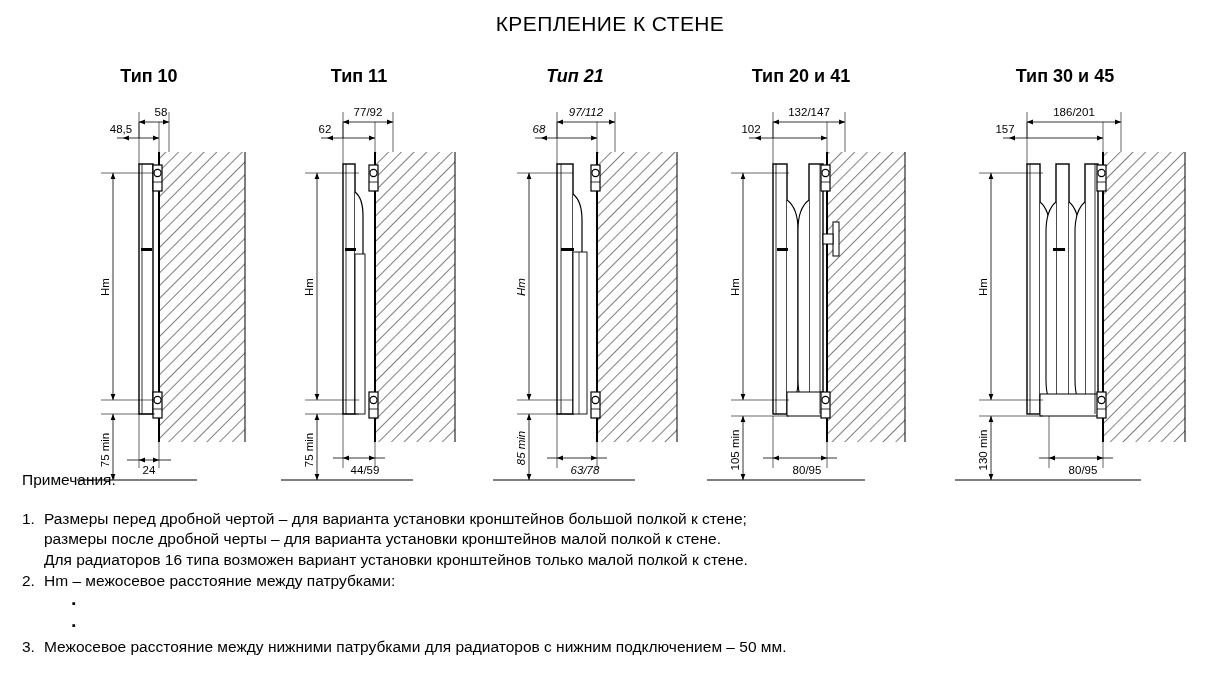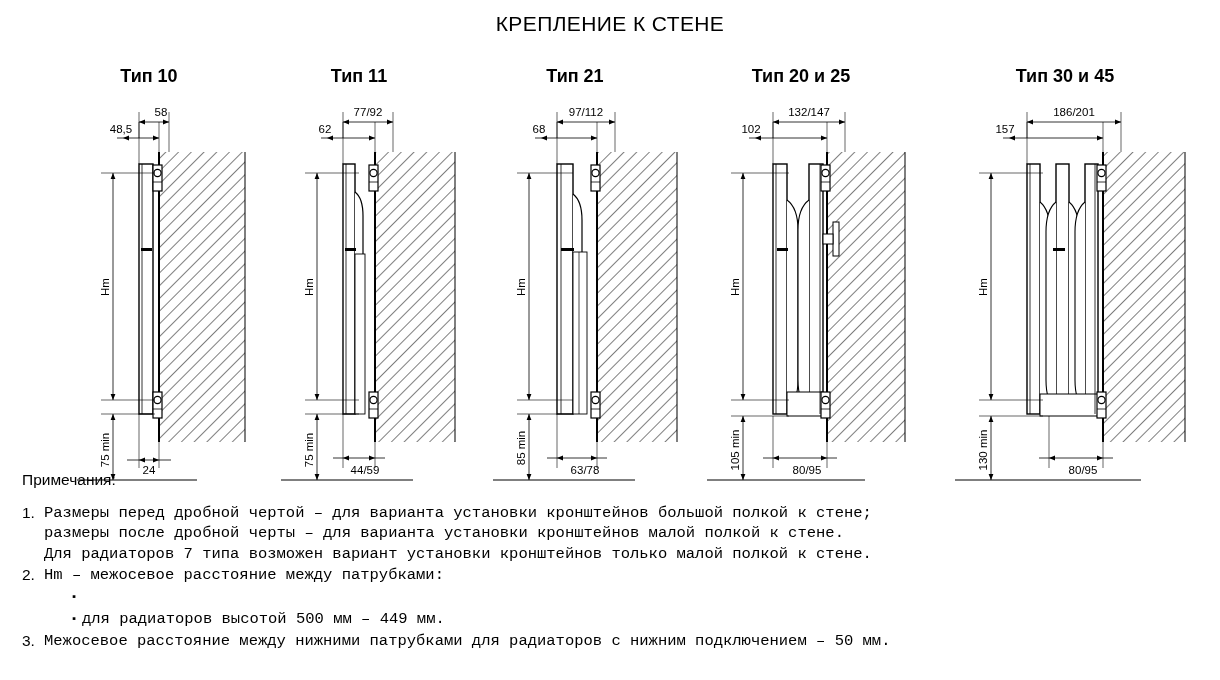--- a/index.html
+++ b/index.html
@@ -24,24 +24,24 @@
   }
   .dwg{position:absolute;top:36px;left:0;width:100%;height:394px;}
   .dwg svg{display:block;}
   .lbl{font-family:"Liberation Sans", sans-serif;font-size:11.5px;fill:#000;}
   .lbl-v{font-family:"Liberation Sans", sans-serif;font-size:11.5px;fill:#000;}
 
   .notes{
     position:absolute;left:22px;top:470px;width:1190px;
     font-size:15.5px;line-height:20.5px;
   }
-  .notes .hdr{margin-bottom:12px;}
+  .notes .hdr{margin-bottom:18px;}
   .nrow{display:flex;margin-top:1px;}
   .nnum{width:22px;flex:0 0 22px;}
-  .ntxt{flex:1;font-family:Liberation Mono, monospace;}
+  .ntxt{flex:1;}
   .sub{margin-left:22px;}
   .subrow{display:flex;align-items:flex-start;margin-top:1px;}
   .bullet{width:16px;flex:0 0 16px;text-align:center;font-size:11px;line-height:21px;}
 </style>
 </head>
 <body>
 
 <div class="title">КРЕПЛЕНИЕ К СТЕНЕ</div>
 
 <div class="panels">
@@ -164,21 +164,21 @@
         <line x1="96" y1="312" x2="96" y2="366" stroke="#000" stroke-width="0.6"></line>
         <line x1="128" y1="340" x2="128" y2="366" stroke="#000" stroke-width="0.6"></line>
         <line x1="86" y1="356" x2="138" y2="356" stroke="#000" stroke-width="0.8"></line>
         <path d="M96,356 l6,-2.4 v4.8 z" fill="#000"></path>
         <path d="M128,356 l-6,-2.4 v4.8 z" fill="#000"></path>
         <text class="lbl" x="118" y="372" text-anchor="middle">44/59</text>
       </svg>
     </div>
   </div>
 
-  <div class="panel" style="left:442px;width:236px;">
+  <div class="panel" style="left:442px;width:236px;font-style:italic;">
     <div class="panel-title">Тип 21</div>
     <div class="dwg">
       <svg viewBox="0 0 236 394" width="236" height="394">
         <defs>
           <pattern id="hatch3" width="9" height="9" patternUnits="userSpaceOnUse" patternTransform="rotate(45)">
             <line x1="0" y1="0" x2="0" y2="9" stroke="#000" stroke-width="1"></line>
           </pattern>
         </defs>
         <rect x="140" y="50" width="80" height="290" fill="url(#hatch3)" stroke="none"></rect>
         <line x1="140" y1="50" x2="140" y2="340" stroke="#000" stroke-width="2"></line>
@@ -228,21 +228,21 @@
         <line x1="140" y1="340" x2="140" y2="366" stroke="#000" stroke-width="0.6"></line>
         <line x1="90" y1="356" x2="150" y2="356" stroke="#000" stroke-width="0.8"></line>
         <path d="M100,356 l6,-2.4 v4.8 z" fill="#000"></path>
         <path d="M140,356 l-6,-2.4 v4.8 z" fill="#000"></path>
         <text class="lbl" x="128" y="372" text-anchor="middle">63/78</text>
       </svg>
     </div>
   </div>
 
   <div class="panel" style="left:660px;width:252px;">
-    <div class="panel-title">Тип 20 и 25</div>
+    <div class="panel-title">Тип 20 и 41</div>
     <div class="dwg">
       <svg viewBox="0 0 252 394" width="252" height="394">
         <defs>
           <pattern id="hatch4" width="9" height="9" patternUnits="userSpaceOnUse" patternTransform="rotate(45)">
             <line x1="0" y1="0" x2="0" y2="9" stroke="#000" stroke-width="1"></line>
           </pattern>
         </defs>
         <rect x="152" y="50" width="78" height="290" fill="url(#hatch4)" stroke="none"></rect>
         <line x1="152" y1="50" x2="152" y2="340" stroke="#000" stroke-width="2"></line>
         <line x1="230" y1="50" x2="230" y2="340" stroke="#000" stroke-width="1"></line>
@@ -373,35 +373,34 @@
 </div>
 
 <div class="notes">
   <div class="hdr">Примечания:</div>
 
   <div class="nrow">
     <div class="nnum">1.</div>
     <div class="ntxt">
       <div>Размеры перед дробной чертой – для варианта установки кронштейнов большой полкой к стене;</div>
       <div>размеры после дробной черты – для варианта установки кронштейнов малой полкой к стене.</div>
-      <div>Для радиаторов 7 типа возможен вариант установки кронштейнов только малой полкой к стене.</div>
+      <div>Для радиаторов 16 типа возможен вариант установки кронштейнов только малой полкой к стене.</div>
     </div>
   </div>
 
   <div class="nrow">
     <div class="nnum">2.</div>
     <div class="ntxt">
       <div>Hm – межосевое расстояние между патрубками:</div>
       <div class="sub">
         <div class="subrow">
           <span class="bullet">▪</span>
         </div>
         <div class="subrow">
           <span class="bullet">▪</span>
-          <span>для радиаторов высотой 500 мм – 449 мм.</span>
         </div>
       </div>
     </div>
   </div>
 
   <div class="nrow">
     <div class="nnum">3.</div>
     <div class="ntxt">
       <div>Межосевое расстояние между нижними патрубками для радиаторов с нижним подключением – 50 мм.</div>
     </div>

